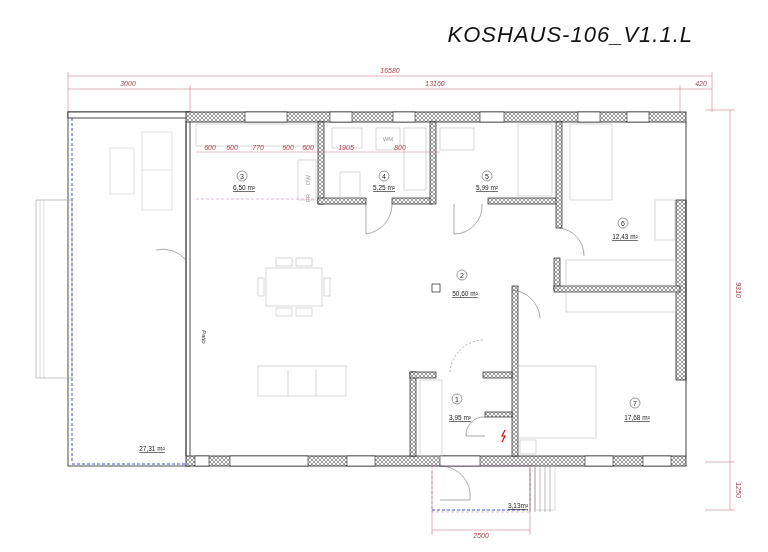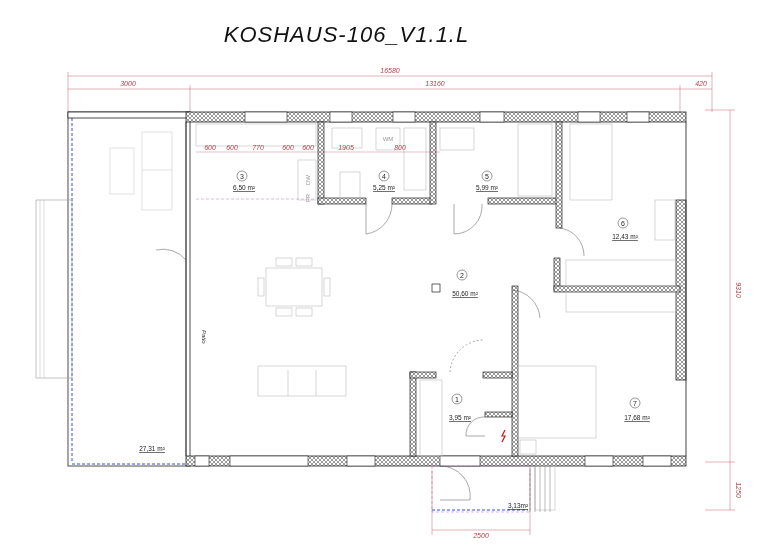--- a/index.html
+++ b/index.html
@@ -1,17 +1,17 @@
 <!DOCTYPE html>
 <html><head>
 <meta charset="utf-8">
 <style>
   html,body{margin:0;padding:0;background:#fff;}
   body{width:768px;height:552px;position:relative;overflow:hidden;font-family:"Liberation Sans",sans-serif;}
-  .title{position:absolute;left:0;top:22px;width:693px;text-align:center;font-size:22px;font-style:italic;letter-spacing:1px;color:#111;font-family:"Liberation Sans Narrow","Liberation Sans",sans-serif;}
+  .title{position:absolute;left:0;top:22px;width:693px;text-align:right;font-size:22px;font-style:italic;letter-spacing:1px;color:#111;font-family:"Liberation Sans Narrow","Liberation Sans",sans-serif;}
   svg{position:absolute;left:0;top:0;}
   .dim{font-size:7px;fill:#b0404a;font-style:italic;font-family:"Liberation Sans",sans-serif;}
   .area{font-size:6.5px;fill:#222;font-family:"Liberation Sans",sans-serif;text-decoration:underline;}
   .num{font-size:7px;fill:#222;font-family:"Liberation Sans",sans-serif;}
   .lbl{font-size:6px;fill:#999;font-family:"Liberation Sans",sans-serif;}
 </style>
 </head>
 <body>
 
 <div class="title">KOSHAUS-106_V1.1.L</div>

